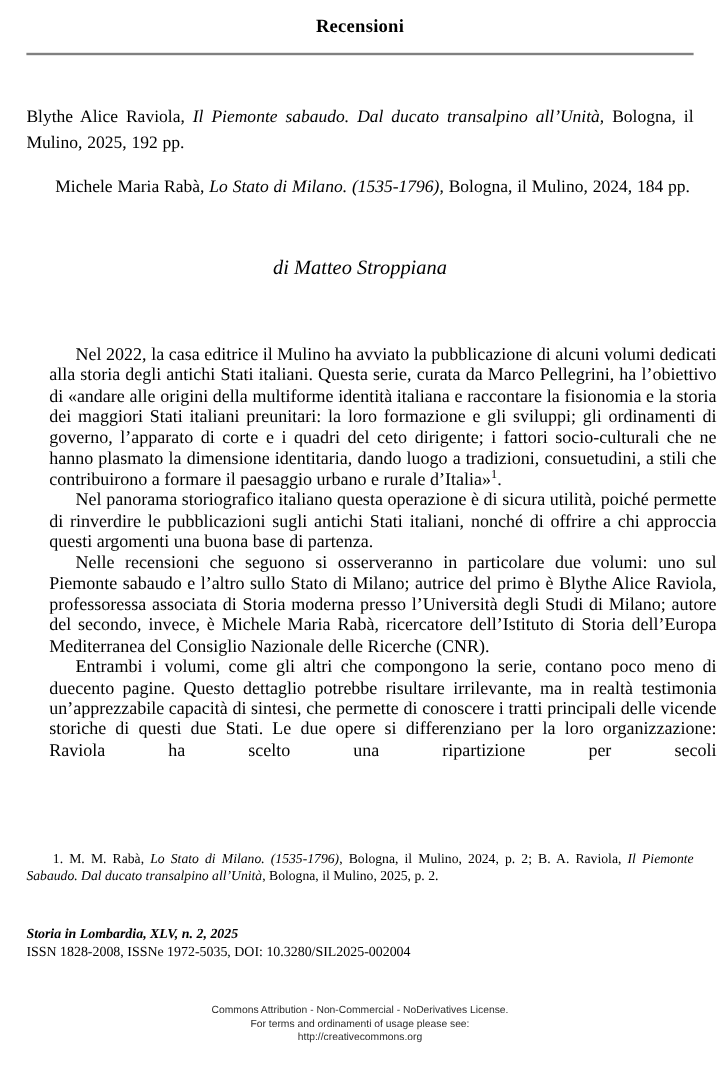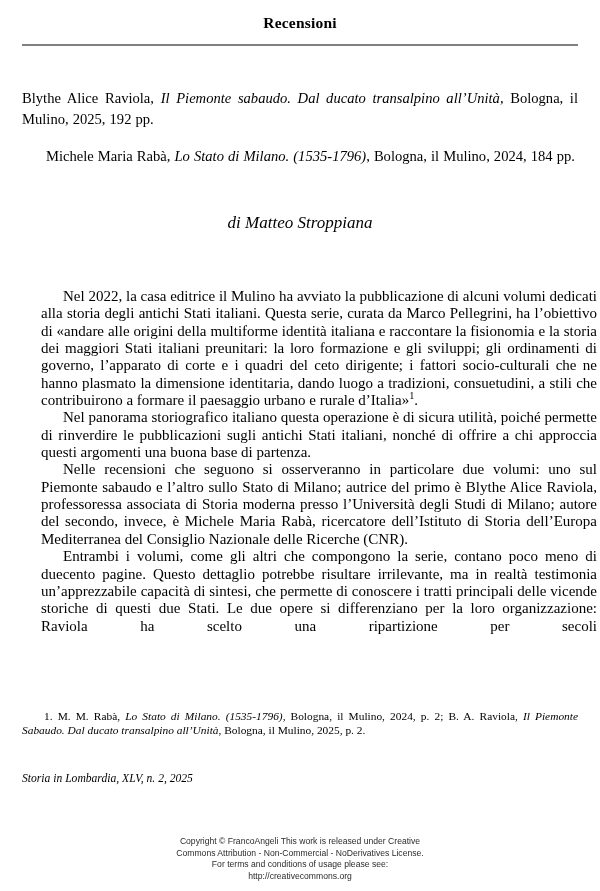--- a/index.html
+++ b/index.html
@@ -112,21 +112,21 @@
 
   
   .colophon {
     position: absolute;
     left: 22px;
     top: 772px;
     width: 556px;
     font-size: 11.6px;
     line-height: 14.6px;
   }
-  .colophon .journal { font-style: italic; }
+  .colophon .journal { font-style: italic; font-weight: bold; }
 
   
   .copyright {
     position: absolute;
     left: 22px;
     top: 836px;
     width: 556px;
     text-align: center;
     font-family: "Liberation Sans", "DejaVu Sans", sans-serif;
     font-size: 8.6px;
@@ -156,22 +156,22 @@
     <p>Nelle recensioni che seguono si osserveranno in particolare due volumi: uno sul Piemonte sabaudo e l’altro sullo Stato di Milano; autrice del primo è Blythe Alice Raviola, professoressa associata di Storia moderna presso l’Università degli Studi di Milano; autore del secondo, invece, è Michele Maria Rabà, ricercatore dell’Istituto di Storia dell’Europa Mediterranea del Consiglio Nazionale delle Ricerche (CNR).</p>
     <p class="last-full">Entrambi i volumi, come gli altri che compongono la serie, contano poco meno di duecento pagine. Questo dettaglio potrebbe risultare irrilevante, ma in realtà testimonia un’apprezzabile capacità di sintesi, che permette di conoscere i tratti principali delle vicende storiche di questi due Stati. Le due opere si differenziano per la loro organizzazione: Raviola ha scelto una ripartizione per secoli</p>
   </div>
 
   <div class="footnote">
     <p><span>1. </span><span>M. M. Rabà, </span><i>Lo Stato di Milano. (1535-1796)</i><span>, Bologna, il Mulino, 2024, p. 2; B. A. Raviola, </span><i>Il Piemonte Sabaudo. Dal ducato transalpino all’Unità</i><span>, Bologna, il Mulino, 2025, p. 2.</span></p>
   </div>
 
   <div class="colophon">
     <div class="journal">Storia in Lombardia, XLV, n. 2, 2025</div>
+    <div>ISSN 1828-2008, ISSNe 1972-5035, DOI: 10.3280/SIL2025-002004</div>
   </div>
 
   <div class="copyright">
-    <div>Copyright © FrancoAngeli This work is released under Creative</div>
     <div>Commons Attribution - Non-Commercial - NoDerivatives License.</div>
-    <div>For terms and conditions of usage please see:</div>
+    <div>For terms and ordinamenti of usage please see:</div>
     <div>http://creativecommons.org</div>
   </div>
 
 </div>
 
 </body></html>

